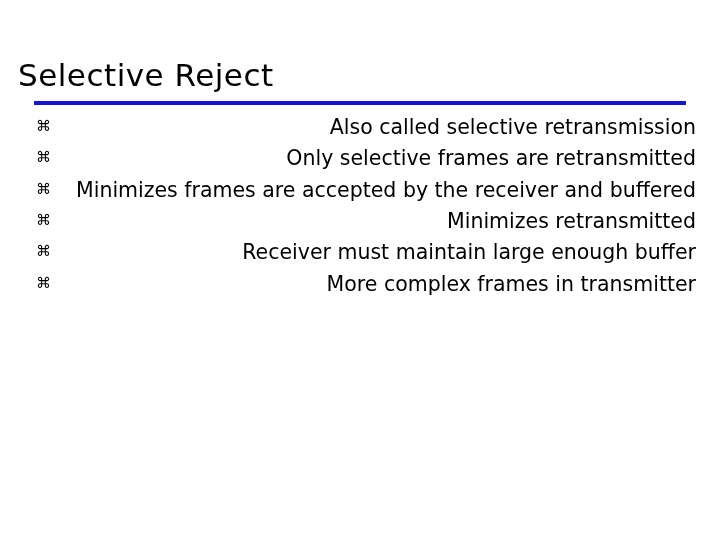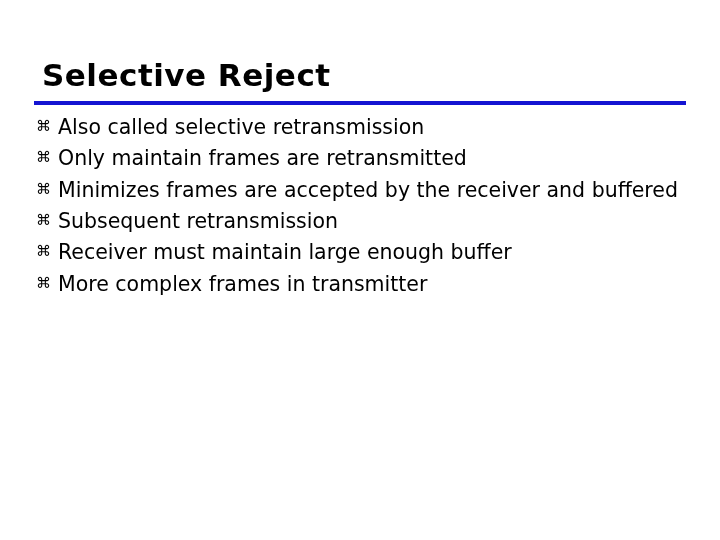--- a/index.html
+++ b/index.html
@@ -14,24 +14,24 @@
     overflow: hidden;
   }
   .slide {
     position: relative;
     width: 720px;
     height: 540px;
     box-sizing: border-box;
   }
   .slide-title {
     position: absolute;
-    left: 42px;
+    left: 18px;
     top: 58px;
     font-size: 31px;
-    font-weight: bold;
+    font-weight: normal;
     color: #000000;
     letter-spacing: 0.5px;
     line-height: 1.1;
   }
   .title-rule {
     position: absolute;
     left: 34px;
     top: 101px;
     width: 652px;
     height: 4px;
@@ -59,47 +59,48 @@
     width: 20px;
     color: #000000;
     font-family: "DejaVu Sans", sans-serif;
     font-size: 15px;
     line-height: 1.98;
     text-align: left;
   }
   .bullet-text {
     flex: 1 1 auto;
     padding-left: 2px;
+    text-align: right;
   }
 </style>
 </head>
 <body>
 
 <div class="slide">
 
   <div class="slide-title">Selective Reject</div>
 
   <div class="title-rule"></div>
 
   <ul class="bullet-list">
     <li class="bullet-item">
       <span class="bullet-marker">⌘</span>
       <span class="bullet-text">Also called selective retransmission</span>
     </li>
     <li class="bullet-item">
       <span class="bullet-marker">⌘</span>
-      <span class="bullet-text">Only maintain frames are retransmitted</span>
+      <span class="bullet-text">Only selective frames are retransmitted</span>
     </li>
     <li class="bullet-item">
       <span class="bullet-marker">⌘</span>
       <span class="bullet-text">Minimizes frames are accepted by the receiver and buffered</span>
     </li>
     <li class="bullet-item">
       <span class="bullet-marker">⌘</span>
-      <span class="bullet-text">Subsequent retransmission</span>
+      <span class="bullet-text">Minimizes retransmitted</span>
     </li>
     <li class="bullet-item">
       <span class="bullet-marker">⌘</span>
       <span class="bullet-text">Receiver must maintain large enough buffer</span>
     </li>
     <li class="bullet-item">
       <span class="bullet-marker">⌘</span>
       <span class="bullet-text">More complex frames in transmitter</span>
     </li>
   </ul>

